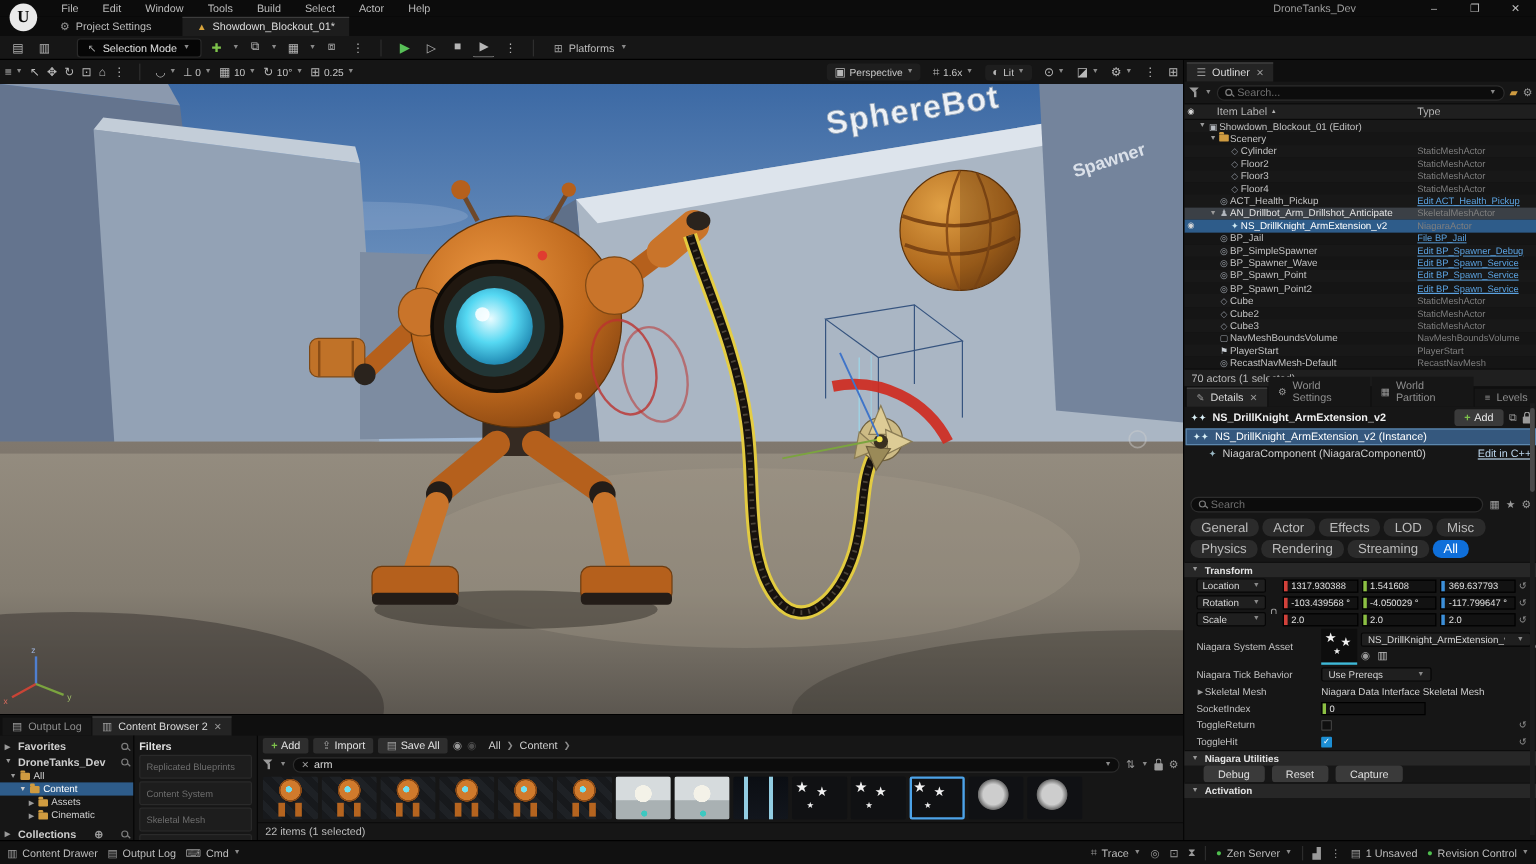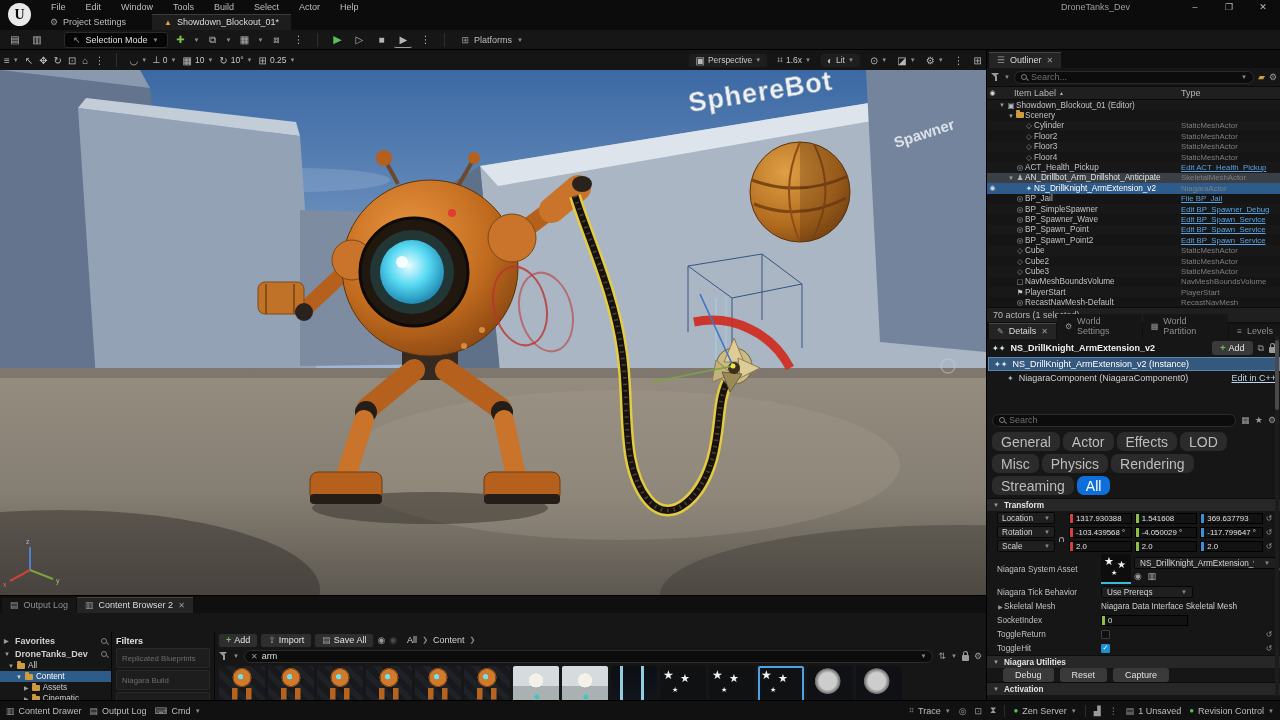--- a/index.html
+++ b/index.html
@@ -103,21 +103,21 @@
   .mini-lock::before { content:""; position:absolute; left:1px; top:-4px; width:3px; height:4px;
     border:1px solid #9a9a9a; border-bottom:none; border-radius:3px 3px 0 0; }
   .niagara-glyph { color:#d8eef5; font-size:8px; }
   #instance-row { height:14px; background:#35587e; border:1px solid #5d87ad; display:flex; align-items:center; gap:5px;
     padding:0 5px; color:#fff; margin:0 1px; flex:0 0 auto; }
   #component-row { height:14px; display:flex; align-items:center; gap:5px; padding:0 5px 0 20px; color:#cfcfcf; flex:0 0 auto; }
   #component-row .edit-cpp { margin-left:auto; color:#bcd6ec; text-decoration:underline; }
   #component-spacer { height:26px; flex:0 0 auto; }
   #details-search { height:18px; display:flex; align-items:center; gap:5px; padding:0 5px; flex:0 0 auto; }
   #detail-cats { display:flex; flex-wrap:wrap; gap:3px; padding:3px 5px; flex:0 0 auto; }
-  .chip { background:#2b2b2b; border-radius:7px; padding:1.5px 9px; color:#bdbdbd; font-size:14px; }
+  .chip { background:#2b2b2b; border-radius:7px; padding:1.5px 9px; color:#bdbdbd; font-size:11px; }
   .chip.active { background:#0f6fda; color:#fff; }
   .sec-header { height:13px; background:#272727; border-top:1px solid #0c0c0c; display:flex; align-items:center; gap:5px;
     padding:0 6px; color:#e4e4e4; font-weight:bold; font-size:8.2px; flex:0 0 auto; }
   .sec-caret { font-size:6px; color:#9a9a9a; }
   .drow { min-height:14px; display:flex; align-items:center; padding:0 6px 0 10px; flex:0 0 auto; }
   .dlabel { width:104px; flex:0 0 auto; color:#c0c0c0; font-size:8.2px; white-space:nowrap; overflow:hidden; }
   .dval { flex:1; display:flex; align-items:center; gap:3px; }
   .axis-box { flex:1; height:11px; background:#121212; border:1px solid #000; display:flex; align-items:center; overflow:hidden; }
   .axis-bar { width:2px; height:100%; flex:0 0 auto; }
   .axis-box span { padding-left:3px; color:#e0e0e0; font-size:7.8px; white-space:nowrap; }
@@ -133,21 +133,21 @@
   #niagara-thumb { width:30px; height:30px; background:#0d0d0d; border-bottom:2px solid #3fb9d8; position:relative;
     flex:0 0 auto; color:#f2f2f2; overflow:hidden; }
   #niagara-thumb .st { position:absolute; }
   .util-btn { background:#3a3a3a; border-radius:3px; padding:2px 12px; color:#e0e0e0; margin-right:6px; }
   .dscroll { position:absolute; right:1px; top:286px; width:4px; height:360px; background:#1d1d1d; }
   .dscroll .thumb { position:absolute; top:4px; left:0; width:4px; height:70px; background:#4a4a4a; border-radius:2px; }
 
   
   #bottompanel { left:0; top:595px; width:986px; height:105px; background:#161616; border-top:1px solid #000; }
   #bp-tabs { height:17px; background:#0f0f0f; display:flex; align-items:flex-end; gap:1px; padding-left:2px; }
-  #bp-body { display:flex; height:88px;margin-top:19px; }
+  #bp-body { display:flex; height:88px; }
   #cb-sources { width:112px; border-right:1px solid #060606; padding-top:2px; }
   .src-row { height:13px; display:flex; align-items:center; gap:4px; padding:0 4px; color:#cfcfcf; }
   .src-row .exp { font-size:6px; color:#9a9a9a; width:7px; }
   .src-row.head { font-weight:bold; }
   .src-row .mini-search { margin-left:auto; }
   .tree-row { height:11px; display:flex; align-items:center; gap:3px; color:#d0d0d0; font-size:8.2px; }
   .tree-row.sel { background:#2e5c8a; color:#fff; }
   #cb-filters { width:103px; border-right:1px solid #060606; padding:2px 4px; }
   #cb-filters .title { color:#e0e0e0; font-weight:bold; height:14px; display:flex; align-items:center; }
   .filter-pill { height:20px; background:#1d1d1d; border:1px solid #2a2a2a; border-radius:2px; color:#6d6d6d;
@@ -902,21 +902,21 @@
           <span>Collections</span>
         <span class="ico" style="margin-left:auto">⊕</span>
         <span class="mini-search"></span>
       </div>
     </div>
 
     <div id="cb-filters">
       <div class="title">Filters</div>
       <div id="filter-list">
           <div class="filter-pill">Replicated Blueprints</div>
-          <div class="filter-pill">Niagara Build</div>
+          <div class="filter-pill">Content System</div>
           <div class="filter-pill">Skeletal Mesh</div>
           <div class="filter-pill">Static Mesh</div>
           <div class="filter-pill">Enumeration</div>
         </div>
     </div>
 
     <div id="cb-main">
       <div id="cb-toolbar">
         <div class="cb-btn">
           <span class="plus">+</span>

